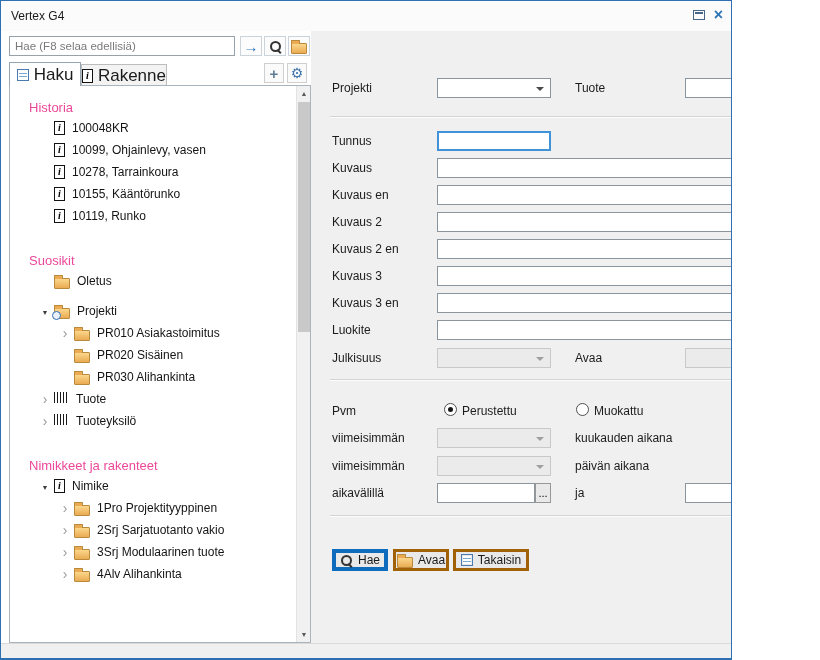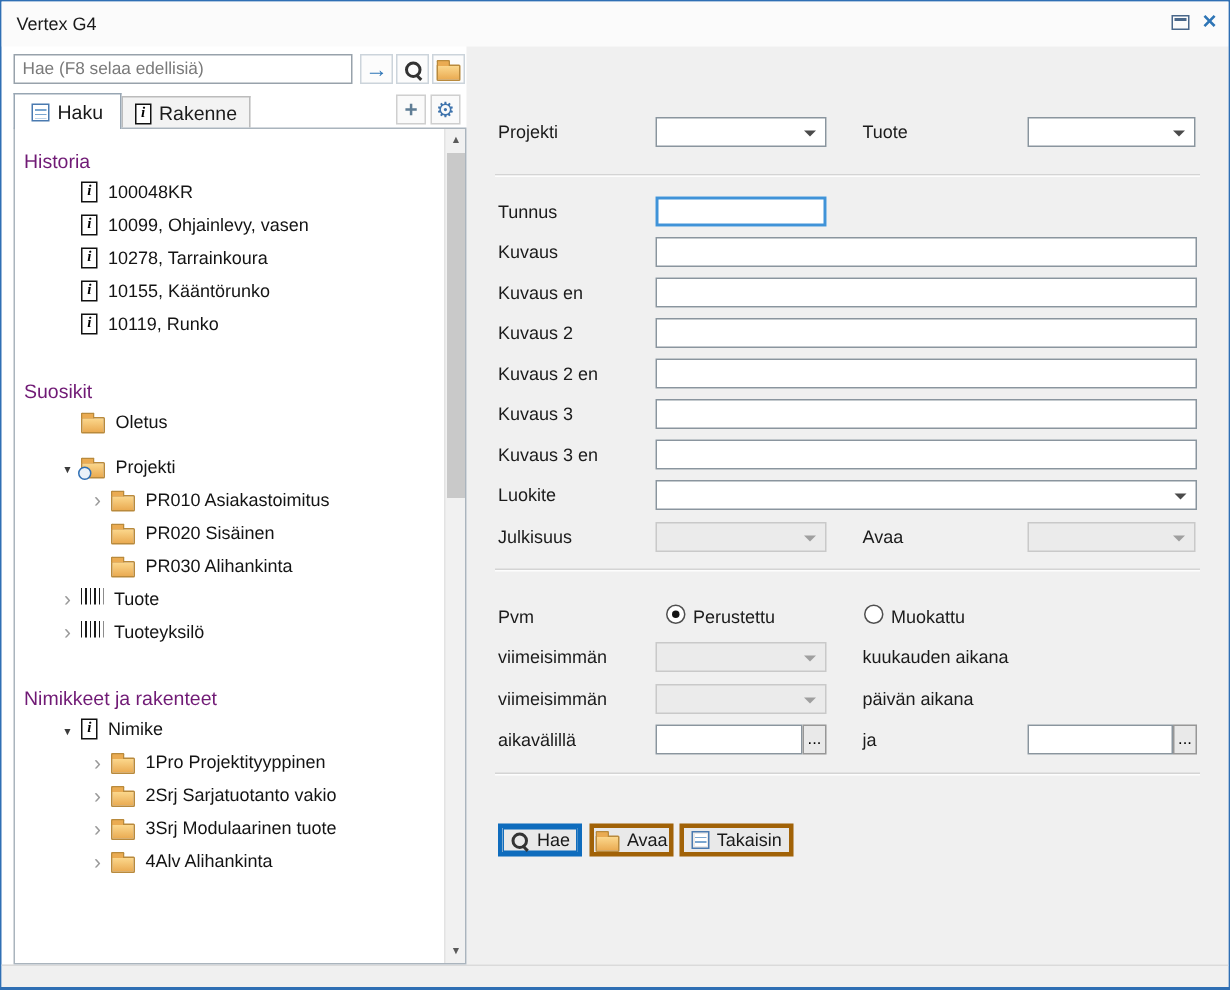--- a/index.html
+++ b/index.html
@@ -1,42 +1,42 @@
 <!DOCTYPE html>
 <html><head>
 <meta charset="utf-8">
 <style>
   *{margin:0;padding:0;box-sizing:border-box}
   html,body{width:820px;height:660px}
   body{font-family:"Liberation Sans",sans-serif;background:#fff}
-  .window{position:relative;width:820px;height:660px;background:#fff;border:1px solid #2f6fb4;border-bottom:2px solid #2f6fb4;overflow:hidden}
+  .window{position:relative;width:732px;height:660px;background:#fff;border:1px solid #2f6fb4;border-bottom:2px solid #2f6fb4;overflow:hidden}
 
   
   .titlebar{position:absolute;left:0;top:0;right:0;height:30px;background:#fbfbfb}
   .title{position:absolute;left:10px;top:8px;font-size:12px;color:#1a1a1a}
   .win-btns{position:absolute;right:8px;top:8px;display:flex;gap:9px;align-items:center}
   .dock-icon{width:12px;height:10px;border:1px solid #49678a;position:relative;display:inline-block}
   .dock-icon::before{content:"";position:absolute;left:1px;right:1px;top:1px;height:2px;background:#49678a}
   .close-icon{color:#2e75b6;font-size:16px;font-weight:bold;line-height:12px}
 
   
   .search-input{position:absolute;left:8px;top:35px;width:226px;height:20px;border:1px solid #98a2ab;font:11.5px "Liberation Sans",sans-serif;padding:0 5px;color:#222;outline:none}
   .search-input::placeholder{color:#7a7a7a}
   .tool-btn{position:absolute;top:35px;width:22px;height:20px;display:flex;align-items:center;justify-content:center;background:#fcfcfc;border:1px solid #ccd4db}
   .sq-btn{position:absolute;top:62px;width:20px;height:20px;display:flex;align-items:center;justify-content:center;background:#fafafa;border:1px solid #cfcfcf}
 
   
-  .tab{position:absolute;display:flex;align-items:center;justify-content:center;gap:5px;font-size:13px;color:#1a1a1a}
+  .tab{position:absolute;display:flex;align-items:center;justify-content:center;gap:5px;font-size:17px;color:#1a1a1a}
   .tab.active{left:8px;top:61px;width:72px;height:24px;background:#fff;border:1px solid #98a6b3;border-bottom:none;z-index:3}
   .tab.inactive{left:80px;top:63px;width:86px;height:22px;background:#f3f3f3;border:1px solid #bcbcbc;border-bottom:none}
 
   
   .tree-box{position:absolute;left:8px;top:84px;width:302px;bottom:15px;background:#fff;border:1px solid #aab4bd;overflow:hidden;z-index:2}
   .tree-content{position:absolute;left:0;top:0;right:15px;bottom:0;overflow:hidden}
-  .tree-header{margin:14px 0 6px 6px;font-size:13px;color:#701a75}
+  .tree-header{margin:14px 0 6px 19px;font-size:13px;color:#ec4899}
   .tree-gap{height:8px}
   .tree-row{display:flex;align-items:flex-start;height:22px;padding-left:26px;font-size:12px;color:#141414;white-space:nowrap}
   .tree-row.indent-1{padding-left:46px}
   .chevron{width:18px;flex:none;text-align:center}
   .chevron.right::before{content:"›";color:#9a9a9a;font-size:14px;line-height:1}
   .chevron.down::before{content:"▼";color:#3c3c3c;font-size:7px}
   .ticon{flex:none;margin-right:7px}
   .tlabel{white-space:nowrap}
 
   

